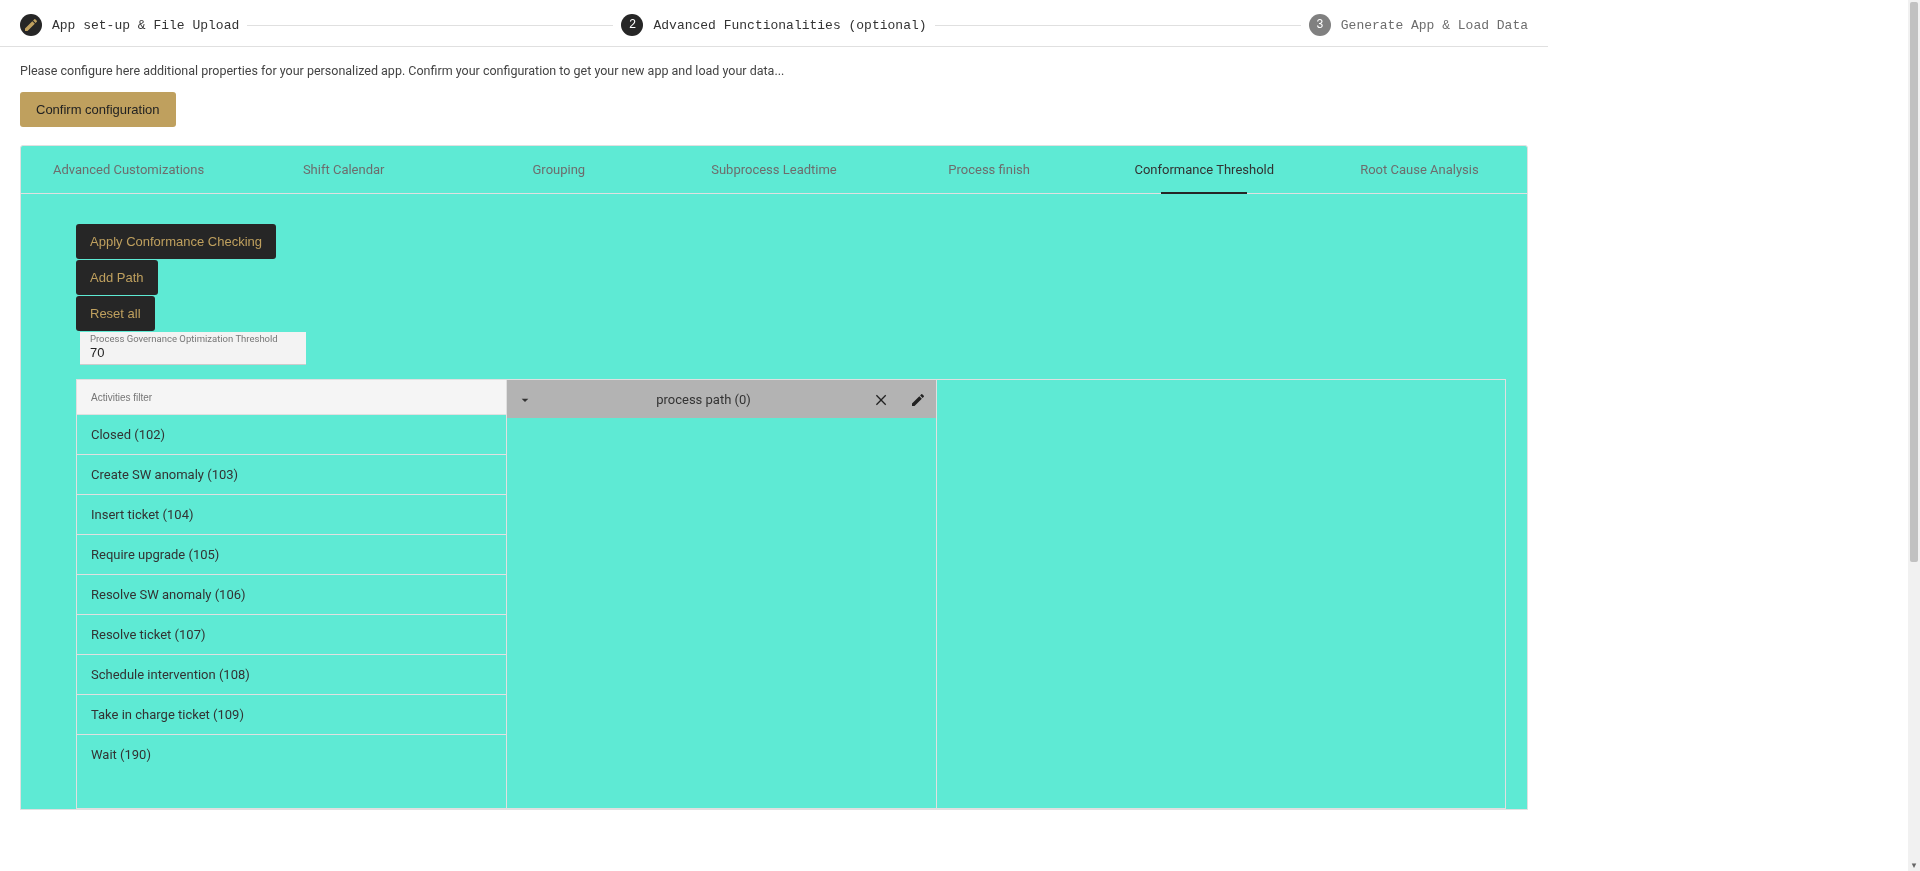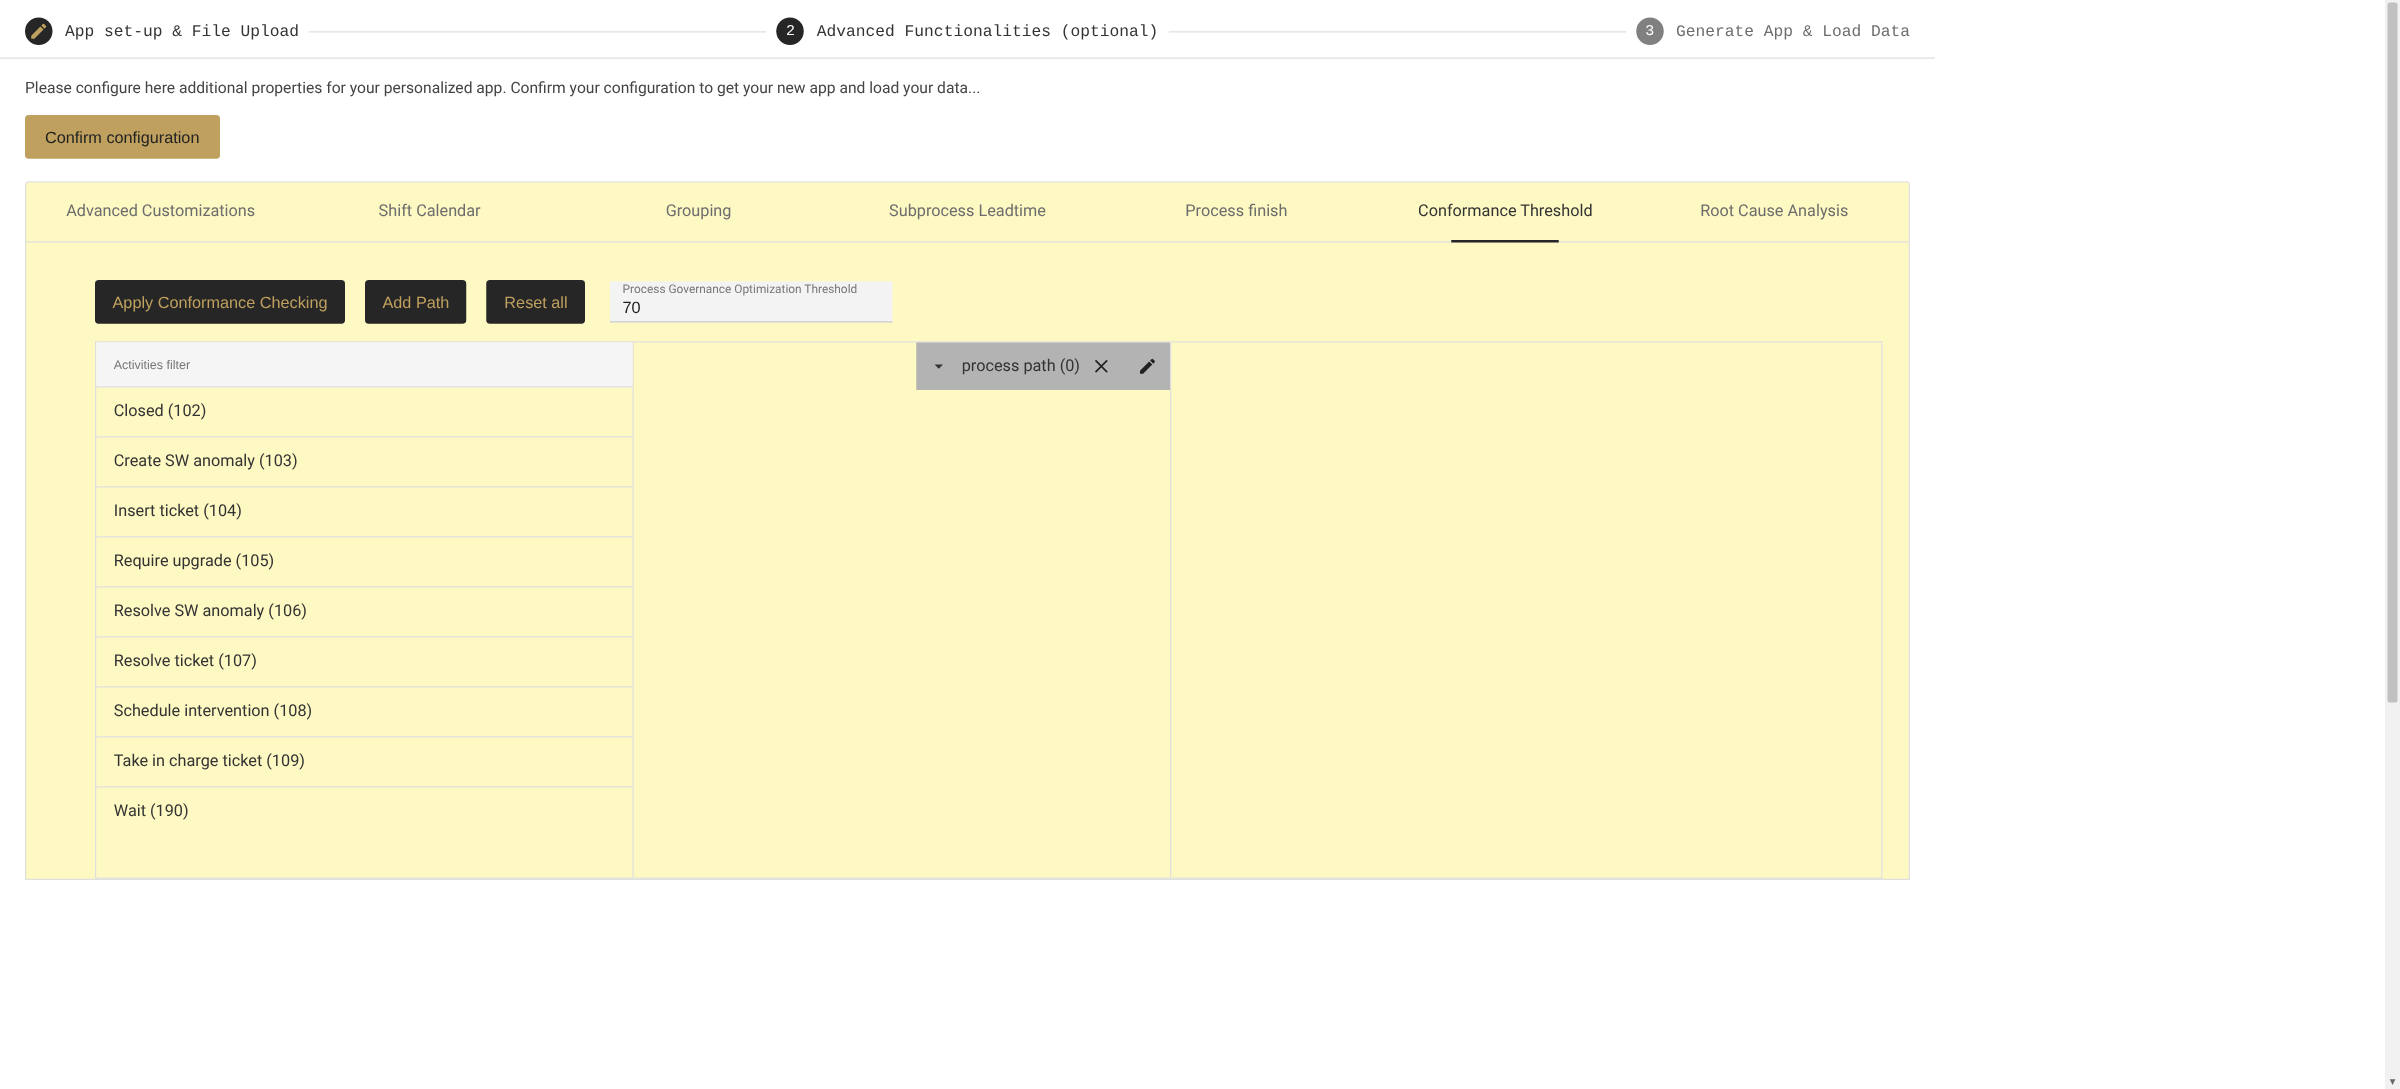--- a/index.html
+++ b/index.html
@@ -85,21 +85,21 @@
     border-radius: 3px;
     font-size: 13px;
     cursor: pointer;
   }
 
   
   .tab-container {
     margin: 18px 20px 0 20px;
     border: 1px solid var(--border);
     border-radius: 3px 3px 0 0;
-    background: #fef9c3;
+    background: #5eead4;
   }
   .tabs {
     display: flex;
     border-bottom: 1px solid var(--border);
   }
   .tab {
     flex: 1;
     padding: 16px 10px;
     text-align: center;
     font-size: 13px;
@@ -117,23 +117,24 @@
     left: 30%;
     right: 30%;
     bottom: -1px;
     height: 2px;
     background: var(--dark);
   }
 
   
   .action-row {
     display: flex;
-    align-items: center;
-    gap: 16px;
+    align-items: flex-start;
+    gap: 1px;
     padding: 30px 0 0 55px;
+    flex-direction: column;
   }
   .btn-dark {
     padding: 10px 14px;
     background: var(--dark);
     color: var(--gold);
     border: none;
     border-radius: 3px;
     font-size: 13px;
     cursor: pointer;
   }
@@ -202,21 +203,20 @@
     color: #333;
     cursor: pointer;
   }
   .activity-item:last-child { border-bottom: none; }
 
   .col-mid {
     width: 430px;
     display: flex;
     flex-direction: column;
     border-right: 1px solid var(--border);
-    align-items: flex-end;
   }
   .path-header {
     display: flex;
     align-items: center;
     background: var(--panel-header);
     padding: 0;
     height: 38px;
   }
   .path-header .chev {
     width: 36px;

